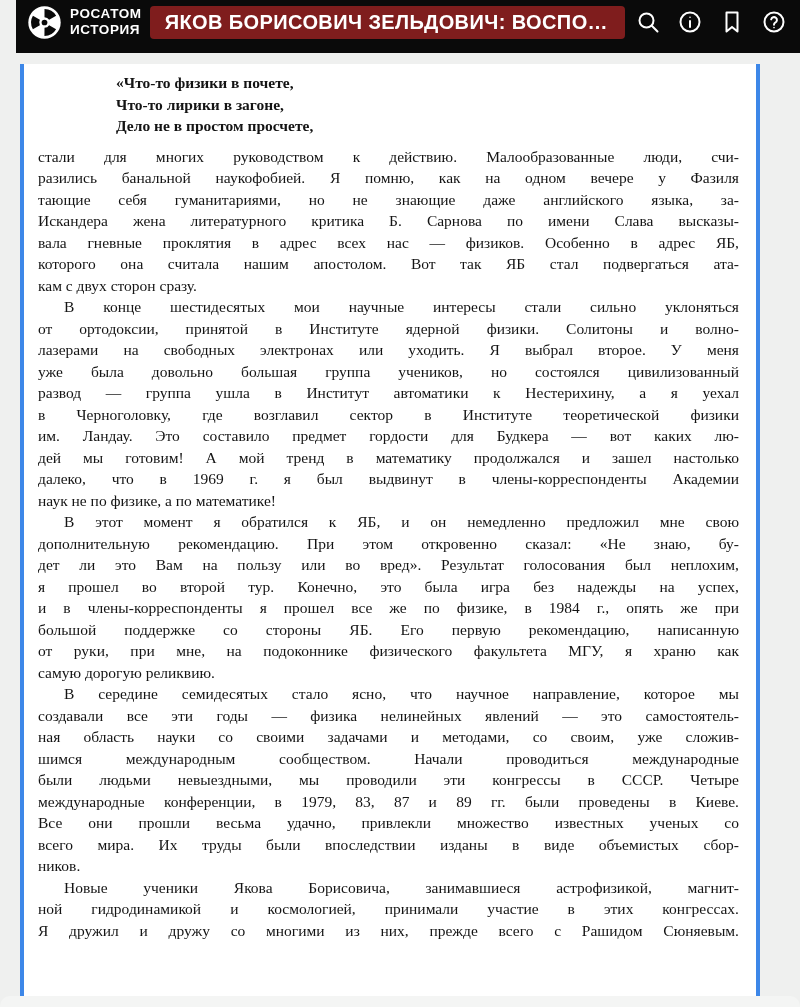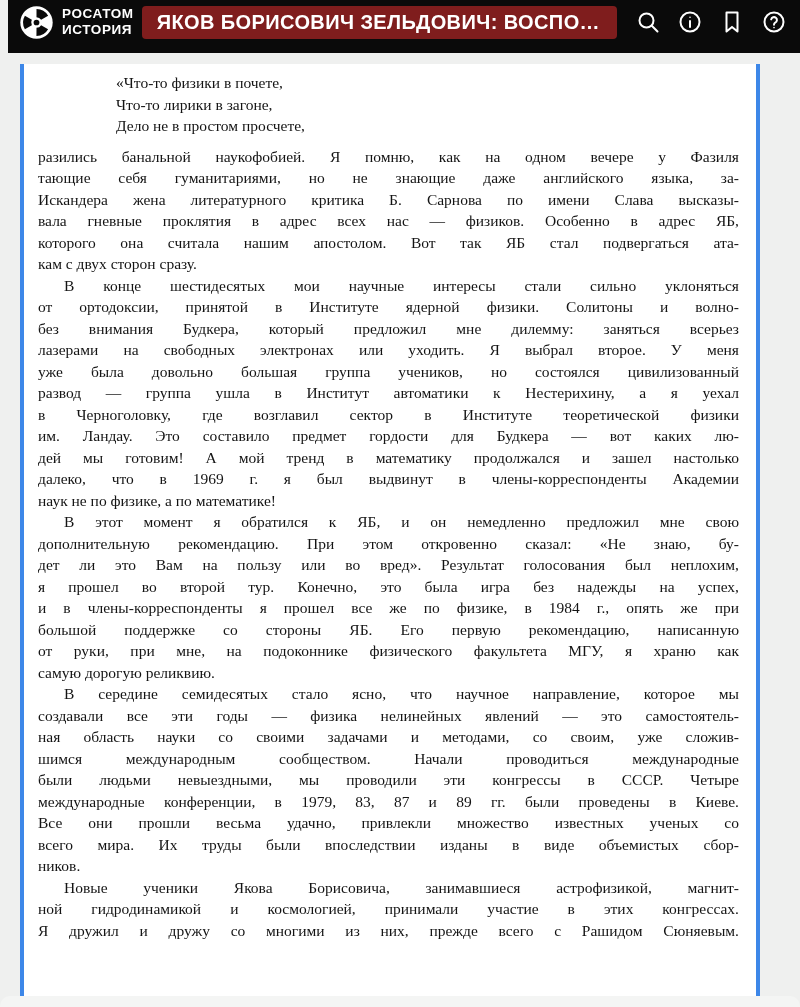--- a/index.html
+++ b/index.html
@@ -3,21 +3,21 @@
 <meta charset="utf-8">
 <style>
   html,body{margin:0;padding:0;}
   body{
     width:800px;height:1007px;position:relative;overflow:hidden;
     background:#eff0ef;
     font-family:"Liberation Sans",sans-serif;
   }
   
   .topbar{
-    position:absolute;top:0;left:8px;right:0;height:53px;
+    position:absolute;top:0;left:16px;right:0;height:53px;
     background:#0a0a0a;display:flex;align-items:flex-start;
     padding:3px 10px 0 10px;box-sizing:border-box;
   }
   .topbar-row{display:flex;align-items:center;height:38px;width:100%;}
   .brand{display:flex;align-items:center;gap:7px;flex:0 0 auto;cursor:pointer;}
   .brand svg{display:block;}
   .brand-text{color:#ffffff;font-weight:bold;font-size:13.5px;line-height:1.2;letter-spacing:.6px;}
   .title-btn{
     margin-left:8px;flex:0 0 auto;width:475px;height:33px;
     background:#7f1d1d;border:none;border-radius:4px;
@@ -38,21 +38,21 @@
   .page{
     position:absolute;top:64px;left:20px;width:740px;bottom:0;
     background:#ffffff;
     border-left:4px solid #3d87e8;border-right:4px solid #3d87e8;
     box-sizing:border-box;overflow:hidden;
     padding:7px 17px 0 14px;
     font-family:"Liberation Serif","DejaVu Serif",serif;
     font-size:15.5px;line-height:21.5px;color:#141414;
   }
   .verse{margin:1px 0 9px 78px;}
-  .vline{text-align:left;}
+  .vline{text-align:left;font-weight:bold;}
   .line{text-align:justify;text-align-last:justify;}
   .line.end{text-align-last:left;}
   .line.first{text-indent:26px;}
 
   
   .bottom-strip{
     position:absolute;left:0;right:0;bottom:0;height:11px;
     background:#f4f5f4;border-radius:10px 10px 0 0;z-index:5;
   }
 </style>
@@ -110,31 +110,31 @@
 </header>
 
 <main class="page">
   <div id="pageText">
       <div class="verse">
         <div class="vline">«Что-то физики в почете,</div>
         <div class="vline">Что-то лирики в загоне,</div>
         <div class="vline">Дело не в простом просчете,</div>
       </div>
       <div class="para">
+        <div class="line">стали для многих руководством к действию. Малообразованные люди, счи-</div>
         <div class="line">разились банальной наукофобией. Я помню, как на одном вечере у Фазиля</div>
         <div class="line">тающие себя гуманитариями, но не знающие даже английского языка, за-</div>
         <div class="line">Искандера жена литературного критика Б. Сарнова по имени Слава высказы-</div>
         <div class="line">вала гневные проклятия в адрес всех нас — физиков. Особенно в адрес ЯБ,</div>
         <div class="line">которого она считала нашим апостолом. Вот так ЯБ стал подвергаться ата-</div>
         <div class="line end">кам с двух сторон сразу.</div>
       </div>
       <div class="para">
         <div class="line first">В конце шестидесятых мои научные интересы стали сильно уклоняться</div>
         <div class="line">от ортодоксии, принятой в Институте ядерной физики. Солитоны и волно-</div>
-        <div class="line">без внимания Будкера, который предложил мне дилемму: заняться всерьез</div>
         <div class="line">лазерами на свободных электронах или уходить. Я выбрал второе. У меня</div>
         <div class="line">уже была довольно большая группа учеников, но состоялся цивилизованный</div>
         <div class="line">развод — группа ушла в Институт автоматики к Нестерихину, а я уехал</div>
         <div class="line">в Черноголовку, где возглавил сектор в Институте теоретической физики</div>
         <div class="line">им. Ландау. Это составило предмет гордости для Будкера — вот каких лю-</div>
         <div class="line">дей мы готовим! А мой тренд в математику продолжался и зашел настолько</div>
         <div class="line">далеко, что в 1969 г. я был выдвинут в члены-корреспонденты Академии</div>
         <div class="line end">наук не по физике, а по математике!</div>
       </div>
       <div class="para">

